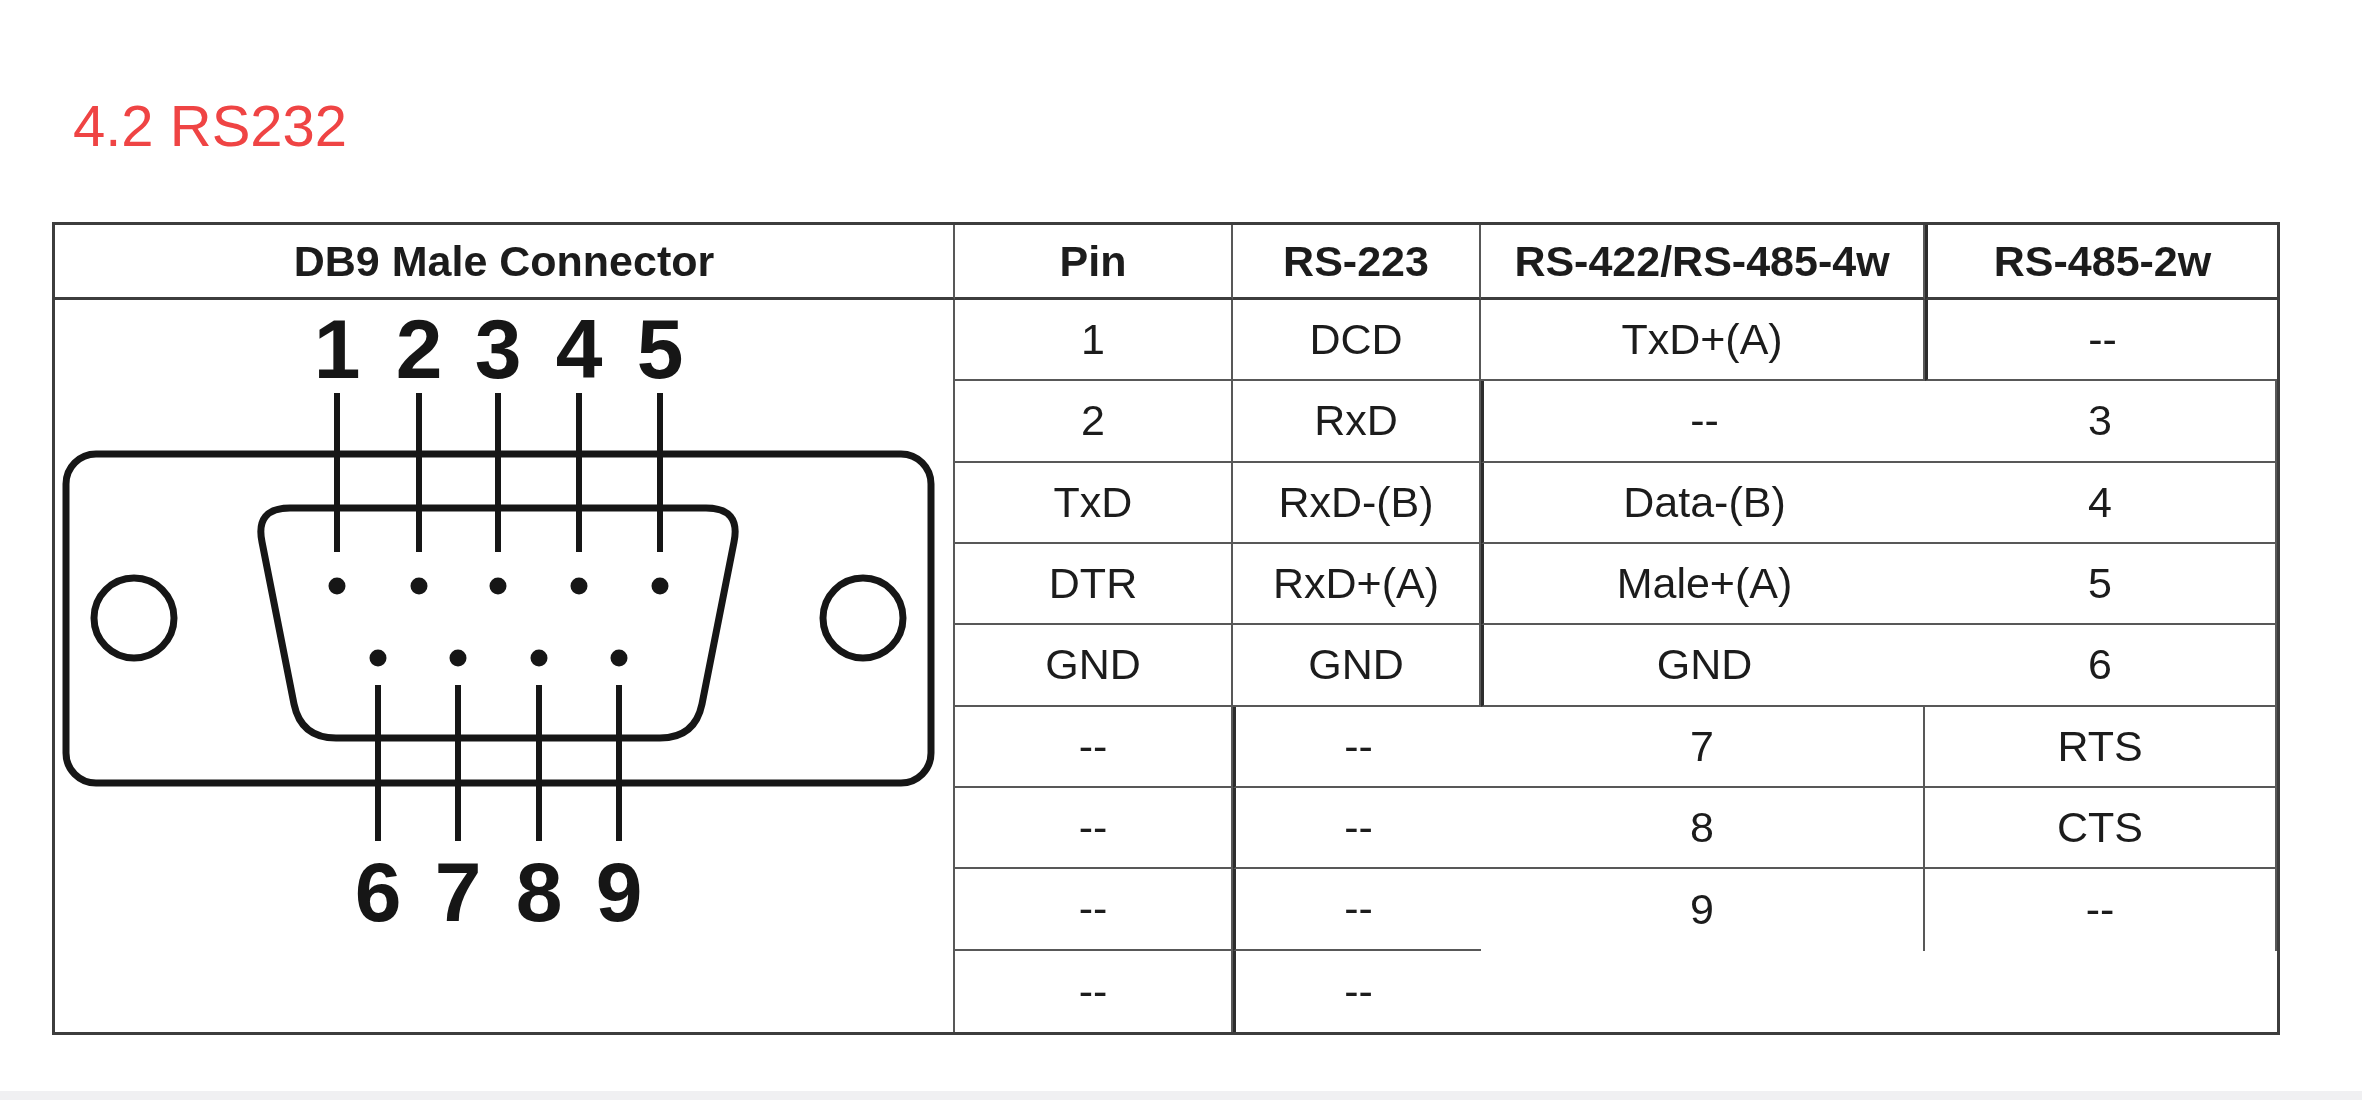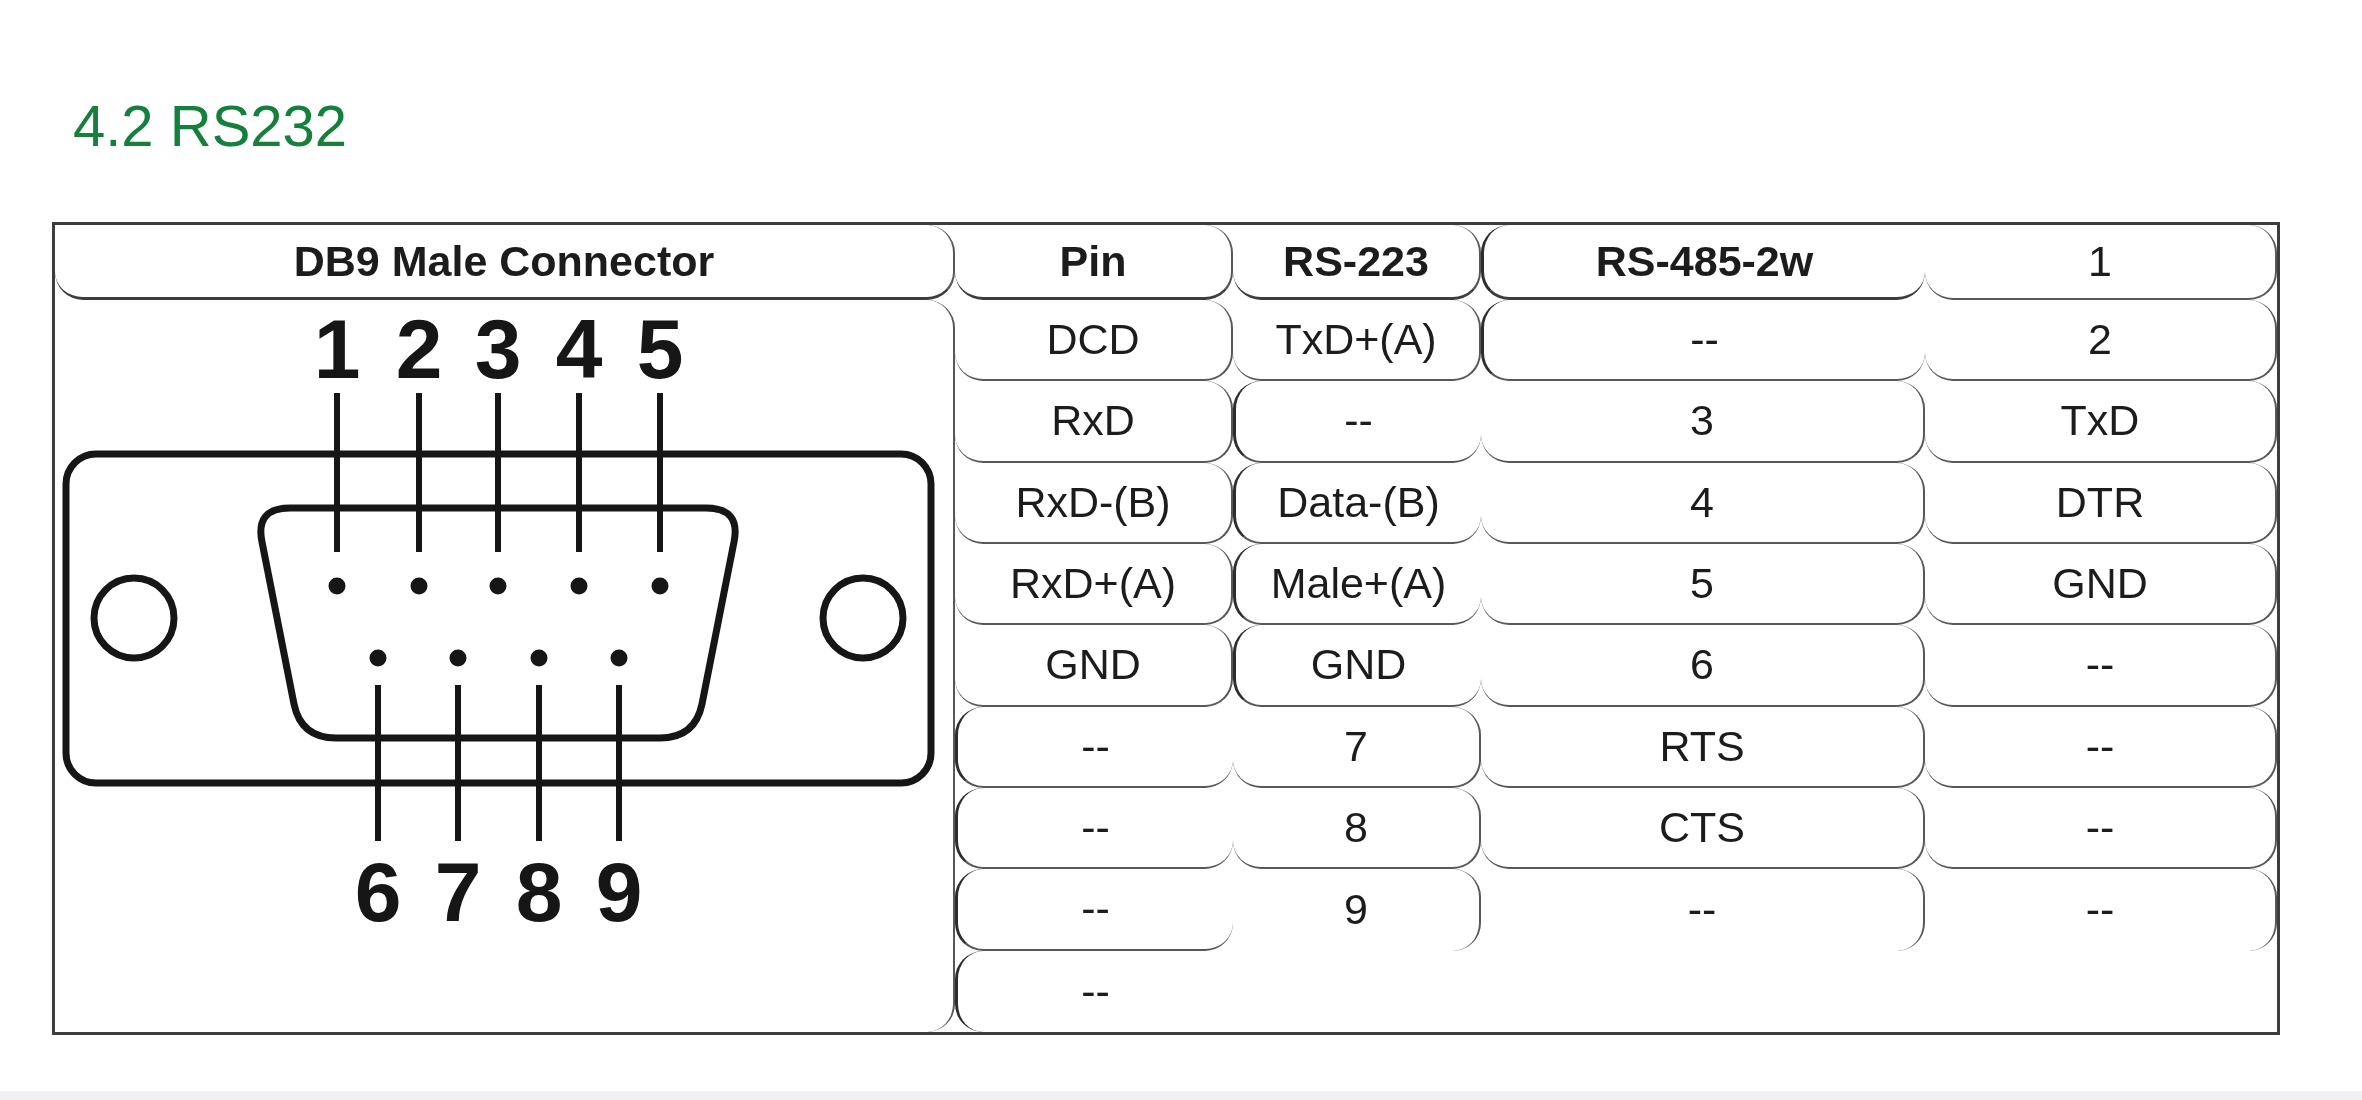--- a/index.html
+++ b/index.html
@@ -8,21 +8,21 @@
     background:#ffffff;
     font-family:"Liberation Sans", sans-serif;
     position:relative;
     overflow:hidden;
   }
   .section-title{
     position:absolute;
     left:73px;top:92px;
     font-size:58px;
     font-weight:400;
-    color:#15803d;
+    color:#ef4444;
     letter-spacing:0px;
   }
   .doc-table{
     position:absolute;
     left:52px;top:222px;
     display:grid;
     grid-template-columns:900px 278px 248px 444px 352px;
     grid-template-rows:75px repeat(9,81.33px);
     border:3px solid #3d3d3d;
     background:#ffffff;
@@ -30,21 +30,20 @@
   .cell{
     border-right:2px solid #585858;
     border-bottom:2px solid #585858;
     display:flex;
     align-items:center;
     justify-content:center;
     font-size:43px;
     color:#1c1c1c;
     background:#ffffff;
     box-sizing:border-box;
-    border-radius:28px;
   }
   .hdr{
     font-weight:700;
     border-bottom:3px solid #3d3d3d;
   }
   .col-last{
     border-right:none;
     border-left:3px solid #2d2d2d;
   }
   .row-last{
@@ -67,20 +66,21 @@
 </head>
 <body>
 
 <div class="section-title">4.2 RS232</div>
 
 <div class="doc-table">
 
   <div class="cell hdr">DB9 Male Connector</div>
   <div class="cell hdr">Pin</div>
   <div class="cell hdr">RS-223</div>
+  <div class="cell hdr">RS-422/RS-485-4w</div>
   <div class="cell hdr col-last">RS-485-2w</div>
 
   <div class="cell diagram-cell row-last">
     <svg width="898" height="730" viewBox="0 0 898 730">
       <g stroke="#161616" fill="none">
 
         <rect x="11" y="153" width="865" height="329" rx="30" stroke-width="7"></rect>
 
         <circle cx="79" cy="317" r="40" stroke-width="7"></circle>
         <circle cx="808" cy="317" r="40" stroke-width="7"></circle>

